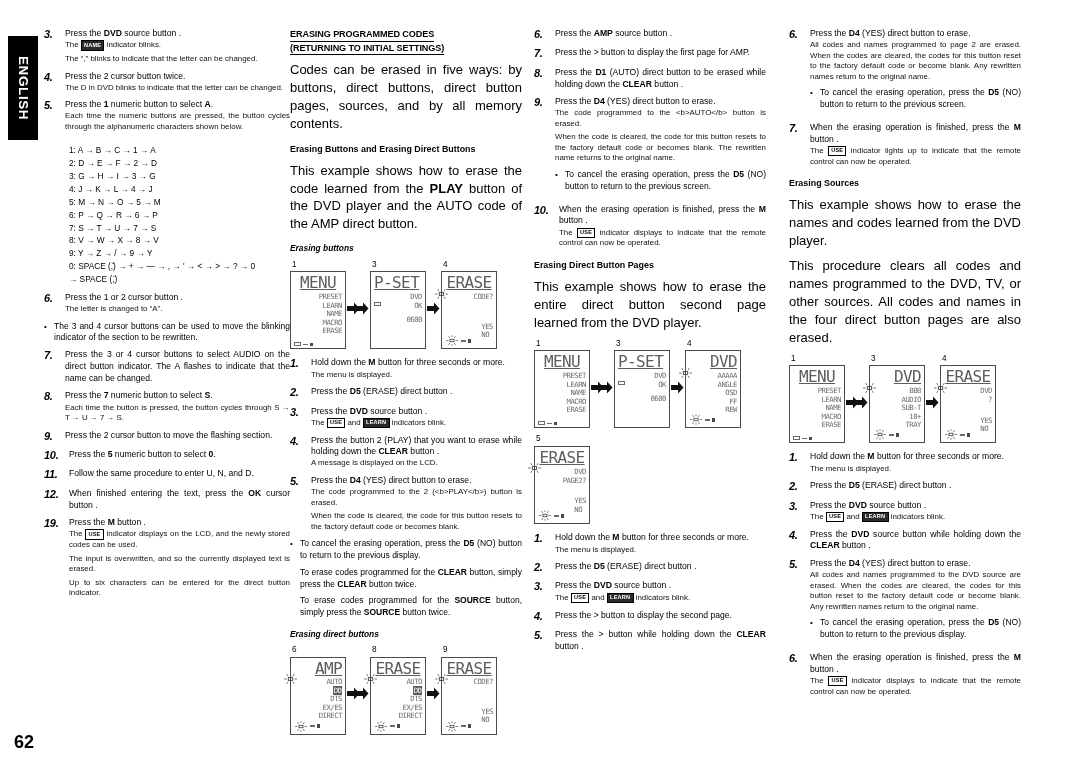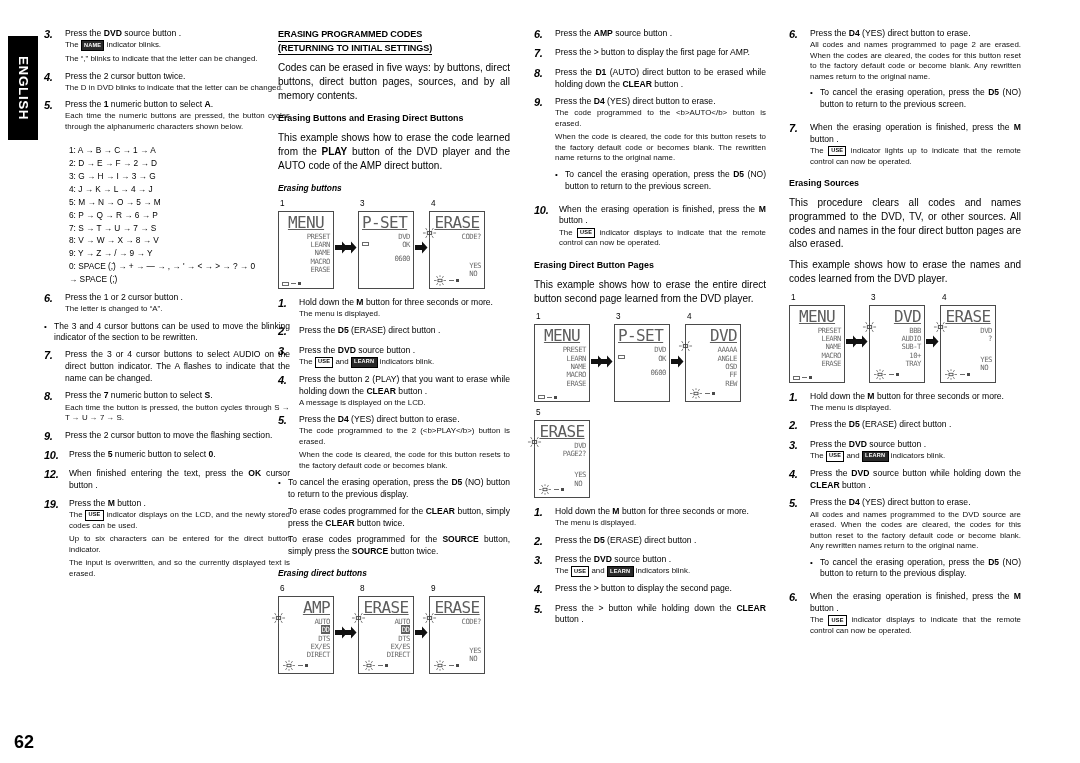--- a/index.html
+++ b/index.html
@@ -28,38 +28,38 @@
     position:absolute; left:14px; bottom:10px;
     font-size:18px; font-weight:bold;
   }
   
   .cols { position:absolute; left:0; top:28px; width:1080px; }
   .col {
     position:absolute; top:0; width:232px;
     font-size:8.4px; line-height:1.33;
   }
   .col.c1 { left:44px; width:246px; }
-  .col.c2 { left:278px; }
+  .col.c2 { left:290px; }
   .col.c3 { left:534px; }
   .col.c4 { left:789px; }
 
   
   h2.sec-title {
     font-size:9.1px; font-weight:bold; margin:0 0 6px 0;
     letter-spacing:-0.1px; line-height:1.32;
   }
   h2.sec-title .u { border-bottom:1.1px solid #000; display:inline-block; padding-bottom:0.5px;}
   h3.sub-title {
     font-size:8.9px; font-weight:bold; margin:11px 0 6px 0;
   }
   h4.ital-title {
     font-size:8.4px; font-weight:bold; font-style:italic;
     margin:10px 0 5px 0;
   }
-  p.body { margin:0 0 7px 0; text-align:justify; font-size:10px; line-height:1.38; }
+  p.body { margin:0 0 7px 0; text-align:justify; font-size:13px; line-height:1.38; }
 
   
   .step { display:flex; margin:0 0 6px 0; }
   .step .num {
     font-size:11px; font-weight:bold; font-style:italic;
     width:21px; min-width:21px; text-align:left; line-height:1.22;
     letter-spacing:-0.3px;
   }
   .step .num.wide { width:25px; min-width:25px; }
   .step .txt { flex:1; }
@@ -197,32 +197,38 @@
           <p class="lead">Press the 2  cursor button to move the flashing section.</p>
         </div>
       </div>
       <div class="step">
         <div class="num wide">10.</div>
         <div class="txt">
           <p class="lead">Press the <b>5</b> numeric button to select <b>0</b>.</p>
         </div>
       </div>
       <div class="step">
+        <div class="num wide">11.</div>
+        <div class="txt">
+          <p class="lead">Follow the same procedure to enter U, N, and D.</p>
+        </div>
+      </div>
+      <div class="step">
         <div class="num wide">12.</div>
         <div class="txt">
           <p class="lead">When finished entering the text, press the <b>OK</b> cursor button .</p>
         </div>
       </div>
       <div class="step">
         <div class="num wide">19.</div>
         <div class="txt">
           <p class="lead">Press the <b>M</b> button .</p>
           <p class="note">The <span class="chip light">USE</span> indicator displays on the LCD, and the newly stored codes can be used.</p>
+          <p class="note sp">The input is overwritten, and so the currently displayed text is erased.</p>
           <p class="note sp">Up to six characters can be entered for the direct button indicator.</p>
-          <p class="note sp">The input is overwritten, and so the currently displayed text is erased.</p>
         </div>
       </div>
     </div>
   <div class="col c2" id="col2">
       <h2 class="sec-title"><span class="u">ERASING PROGRAMMED CODES</span><br><span class="u">(RETURNING TO INITIAL SETTINGS)</span></h2>
       <p class="body">Codes can be erased in five ways: by buttons, direct buttons, direct button pages, sources, and by all memory contents.</p>
       <h3 class="sub-title">Erasing Buttons and Erasing Direct Buttons</h3>
       <p class="body">This example shows how to erase the code learned from the <b>PLAY</b> button of the DVD player and the AUTO code of the AMP direct button.</p>
       <h4 class="ital-title">Erasing buttons</h4>
       <div class="lcd-row">
@@ -720,22 +726,22 @@
         </div>
       </div>
       <div class="step">
         <div class="num">7.</div>
         <div class="txt">
           <p class="lead">When the erasing operation is finished, press the <b>M</b> button .</p>
           <p class="note">The <span class="chip light">USE</span> indicator lights up to indicate that the remote control can now be operated.</p>
         </div>
       </div>
       <h3 class="sub-title">Erasing Sources</h3>
+      <p class="body">This example shows how to erase the names and codes learned from the DVD player.</p>
       <p class="body">This procedure clears all codes and names programmed to the DVD, TV, or other sources. All codes and names in the four direct button pages are also erased.</p>
-      <p class="body">This example shows how to erase the names and codes learned from the DVD player.</p>
       <div class="lcd-row">
         <div class="lcd-wrap">
           <div class="lcd-cap">1</div>
           <div class="lcd">
             <div class="title" style="text-align:center;">MENU</div>
             <ul>
               <li>PRESET</li>
               <li>LEARN</li>
               <li>NAME</li>
               <li>MACRO</li>

